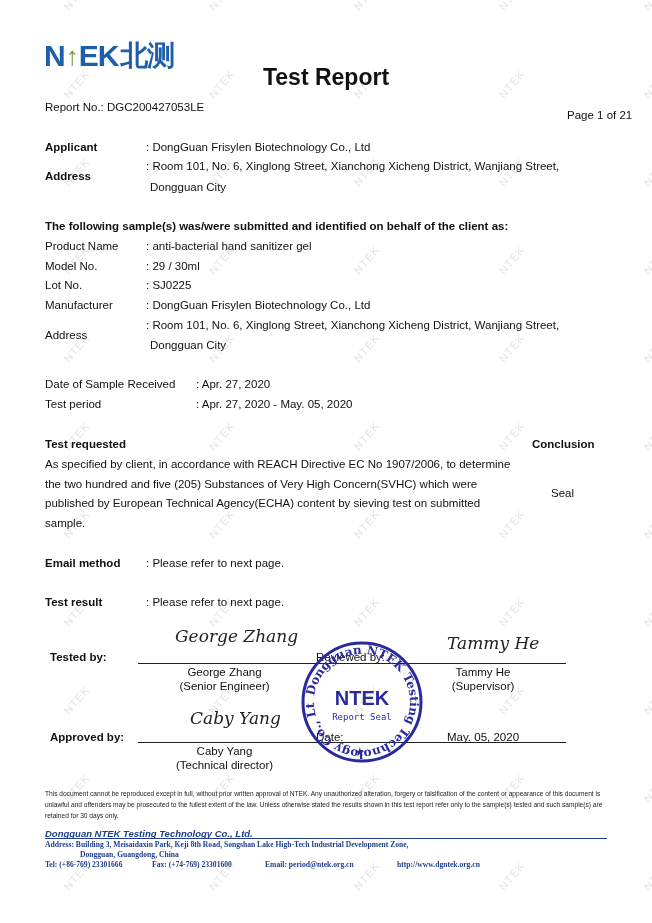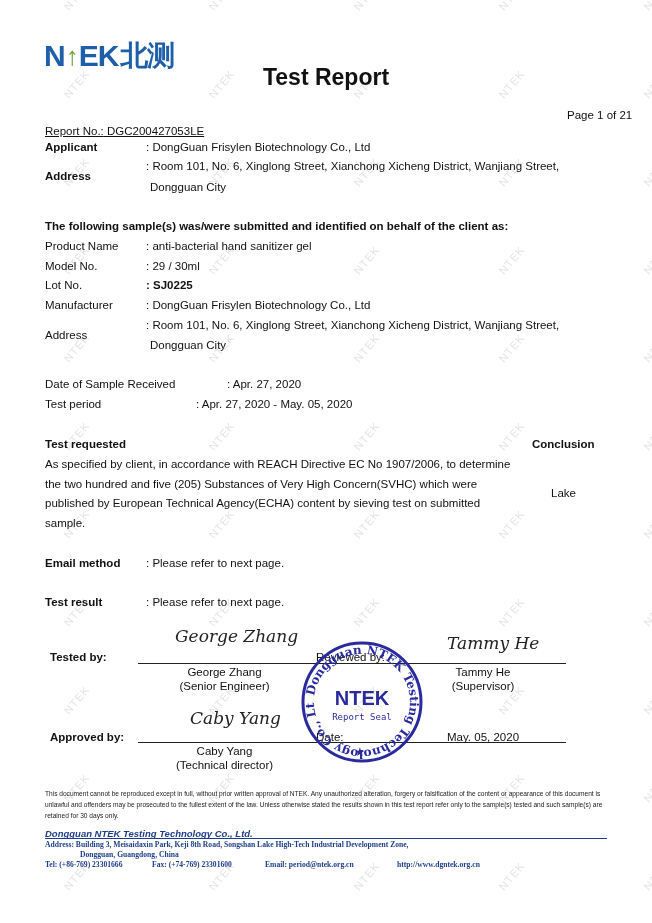--- a/index.html
+++ b/index.html
@@ -82,59 +82,59 @@
   </div>
 
 <div class="abs logo">
   <span>N</span>
     <span class="arrow">↑</span>
     <span>EK</span>
     <span class="cn">北测</span>
 </div>
 <div class="abs title">Test Report</div>
 
-<div class="row" style="left:45px; top:124px;text-decoration:underline;">
+<div class="row" style="left:45px; top:100px;">
   <span>Report No.:</span>
   <span>DGC200427053LE</span>
 </div>
 <div class="row" style="left:533px; top:108px;margin-left:34px;">Page 1 of 21</div>
 
 <div class="row b" style="left:45px; top:140px;">Applicant</div>
 <div class="row" style="left:146px; top:140px;">: DongGuan Frisylen Biotechnology Co., Ltd</div>
 <div class="row b" style="left:45px; top:169px;">Address</div>
 <div class="row" style="left:146px; top:159px;">: Room 101, No. 6, Xinglong Street, Xianchong Xicheng District, Wanjiang Street,</div>
 <div class="row" style="left:150px; top:180px;">Dongguan City</div>
 
 <div class="row b" style="left:45px; top:219px;">The following sample(s) was/were submitted and identified on behalf of the client as:</div>
 <div id="sample-fields">
   <div class="row" style="left:45px; top:239px;">Product Name</div>
   <div class="row" style="left:146px; top:239px;">: anti-bacterial hand sanitizer gel</div>
   <div class="row" style="left:45px; top:259px;">Model No.</div>
   <div class="row" style="left:146px; top:259px;">: 29 / 30ml</div>
   <div class="row" style="left:45px; top:278px;">Lot No.</div>
-  <div class="row" style="left:146px; top:278px;font-weight:bold;">: SJ0225</div>
+  <div class="row" style="left:146px; top:278px;">: SJ0225</div>
   <div class="row" style="left:45px; top:298px;">Manufacturer</div>
   <div class="row" style="left:146px; top:298px;">: DongGuan Frisylen Biotechnology Co., Ltd</div>
 </div>
 <div class="row" style="left:45px; top:328px;">Address</div>
 <div class="row" style="left:146px; top:318px;">: Room 101, No. 6, Xinglong Street, Xianchong Xicheng District, Wanjiang Street,</div>
 <div class="row" style="left:150px; top:338px;">Dongguan City</div>
 
 <div class="row" style="left:45px; top:377px;">Date of Sample Received</div>
-<div class="row" style="left:196px; top:377px;margin-left:31px;">: Apr. 27, 2020</div>
+<div class="row" style="left:196px; top:377px;">: Apr. 27, 2020</div>
 <div class="row" style="left:45px; top:397px;">Test period</div>
 <div class="row" style="left:196px; top:397px;">: Apr. 27, 2020 - May. 05, 2020</div>
 
 <div class="row b" style="left:45px; top:437px;">Test requested</div>
 <div class="row b" style="left:532px; top:437px;">Conclusion</div>
 <div class="row" style="left:45px; top:457px;">As specified by client, in accordance with REACH Directive EC No 1907/2006, to determine</div>
 <div class="row" style="left:45px; top:477px;">the two hundred and five (205) Substances of Very High Concern(SVHC) which were</div>
 <div class="row" style="left:45px; top:496px;">published by European Technical Agency(ECHA) content by sieving test on submitted</div>
 <div class="row" style="left:45px; top:516px;">sample.</div>
-<div class="row" style="left:551px; top:486px;">Lake</div>
+<div class="row" style="left:551px; top:486px;">Seal</div>
 
 <div class="row b" style="left:45px; top:556px;">Email method</div>
 <div class="row" style="left:146px; top:556px;">: Please refer to next page.</div>
 <div class="row b" style="left:45px; top:595px;">Test result</div>
 <div class="row" style="left:146px; top:595px;">: Please refer to next page.</div>
 
 <div class="row b" style="left:50px; top:650px;">Tested by:</div>
 <div class="row" style="left:175px; top:626px; font-family:'DejaVu Serif', serif; font-style:italic; font-size:17px; line-height:20px; color:#222;">George Zhang</div>
 <div class="sigline" style="left:138px; top:663px; width:428px;"></div>
 <div class="row" style="left:138px; top:665px; width:173px; text-align:center;">George Zhang</div>

